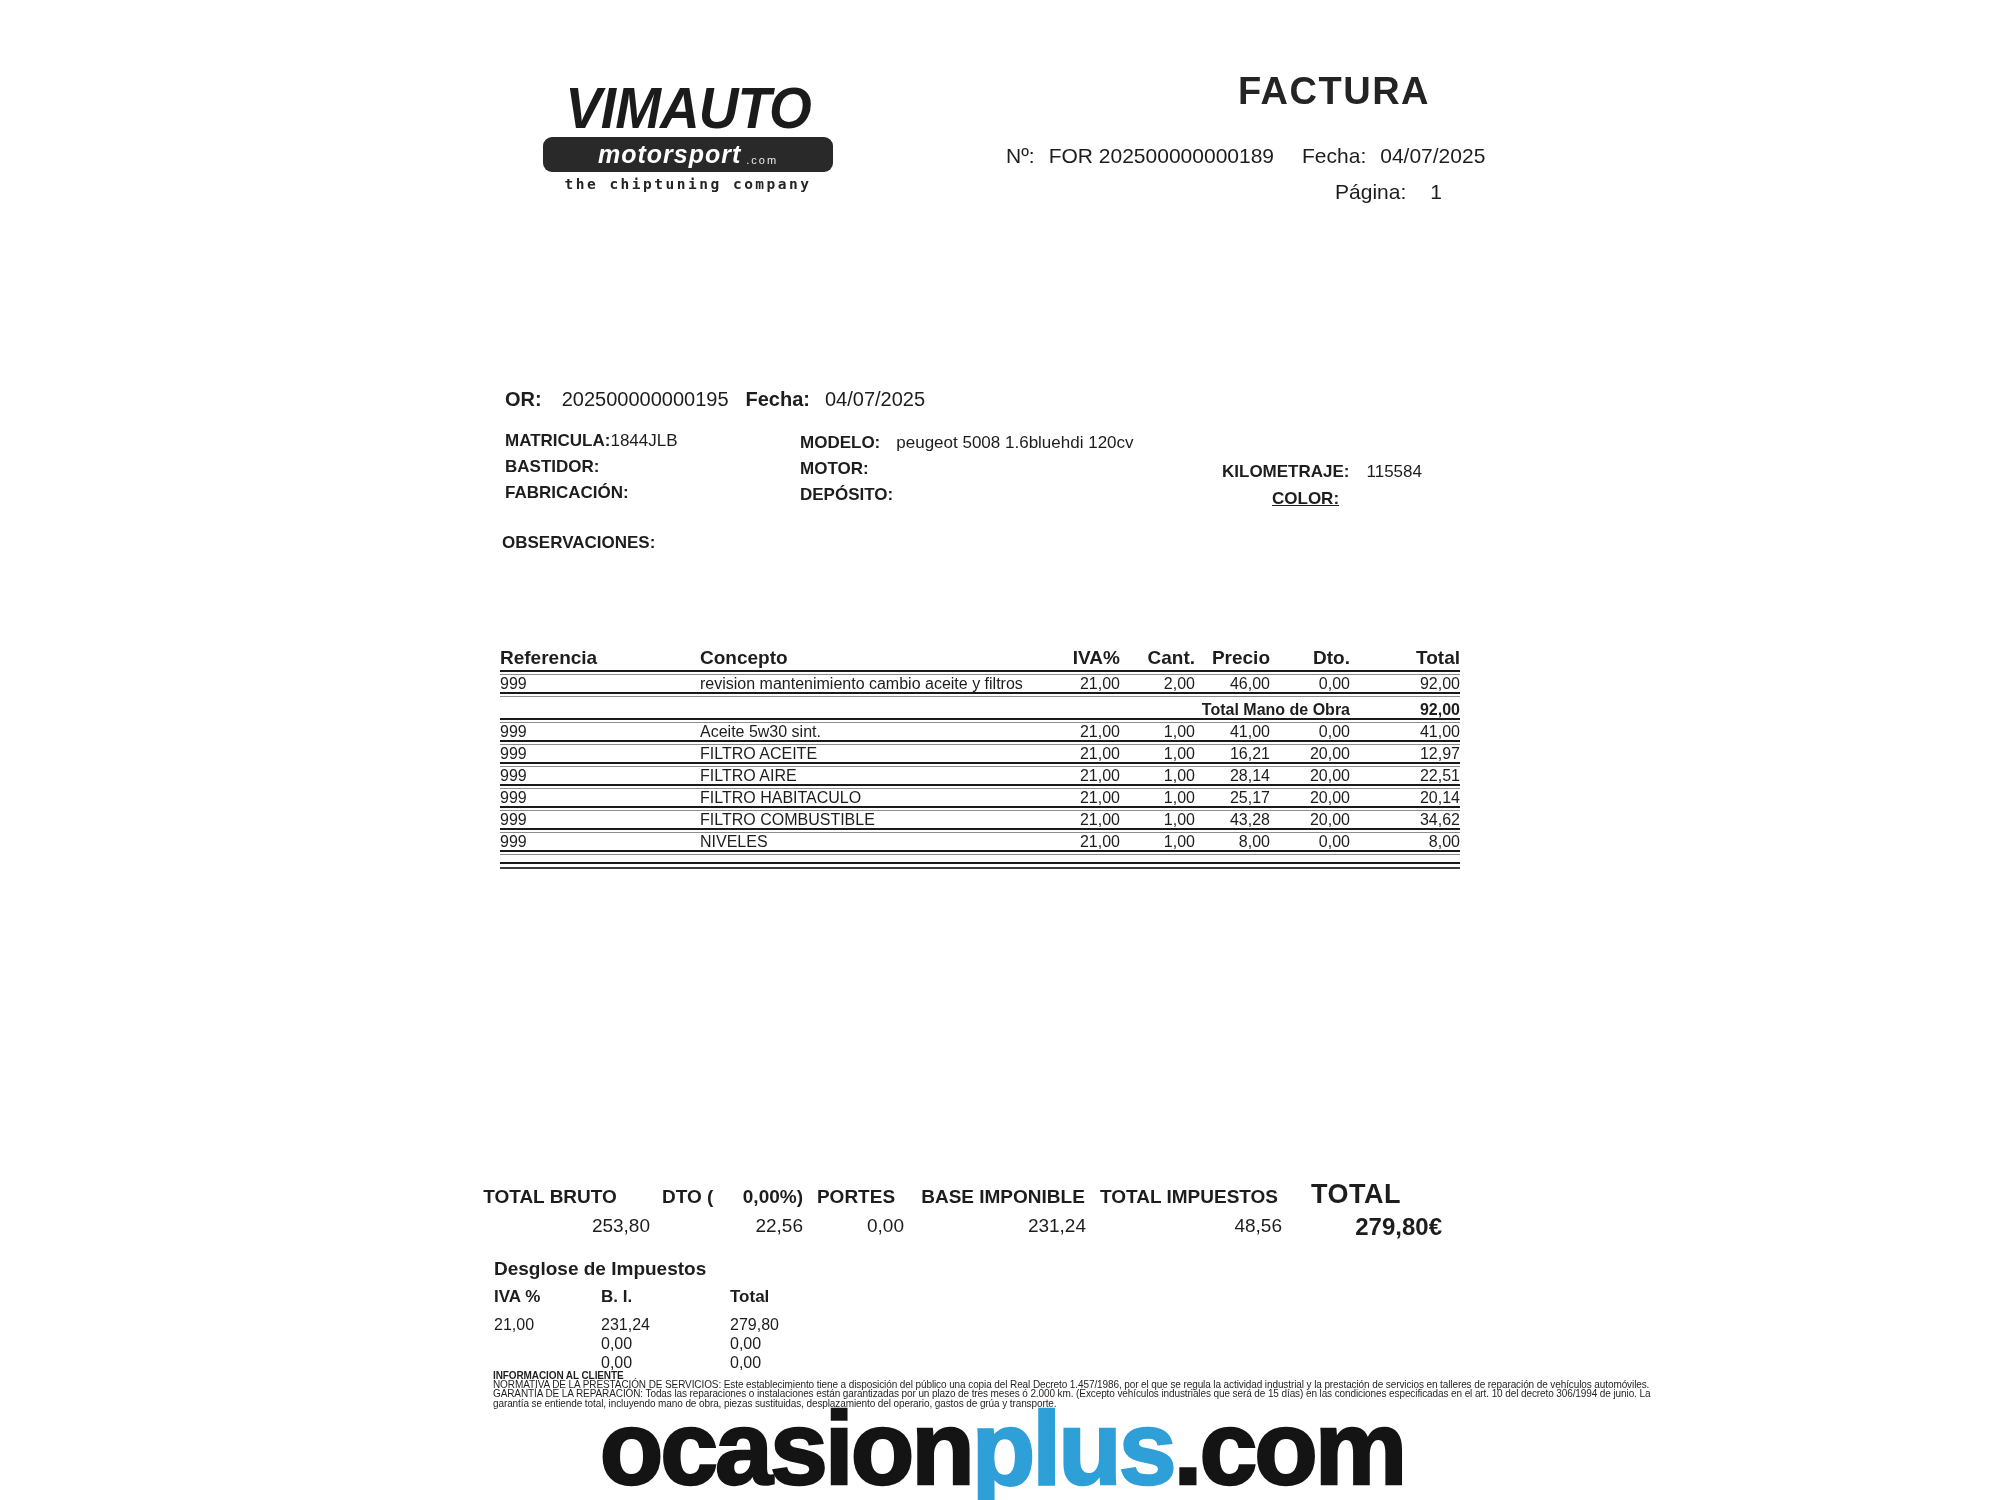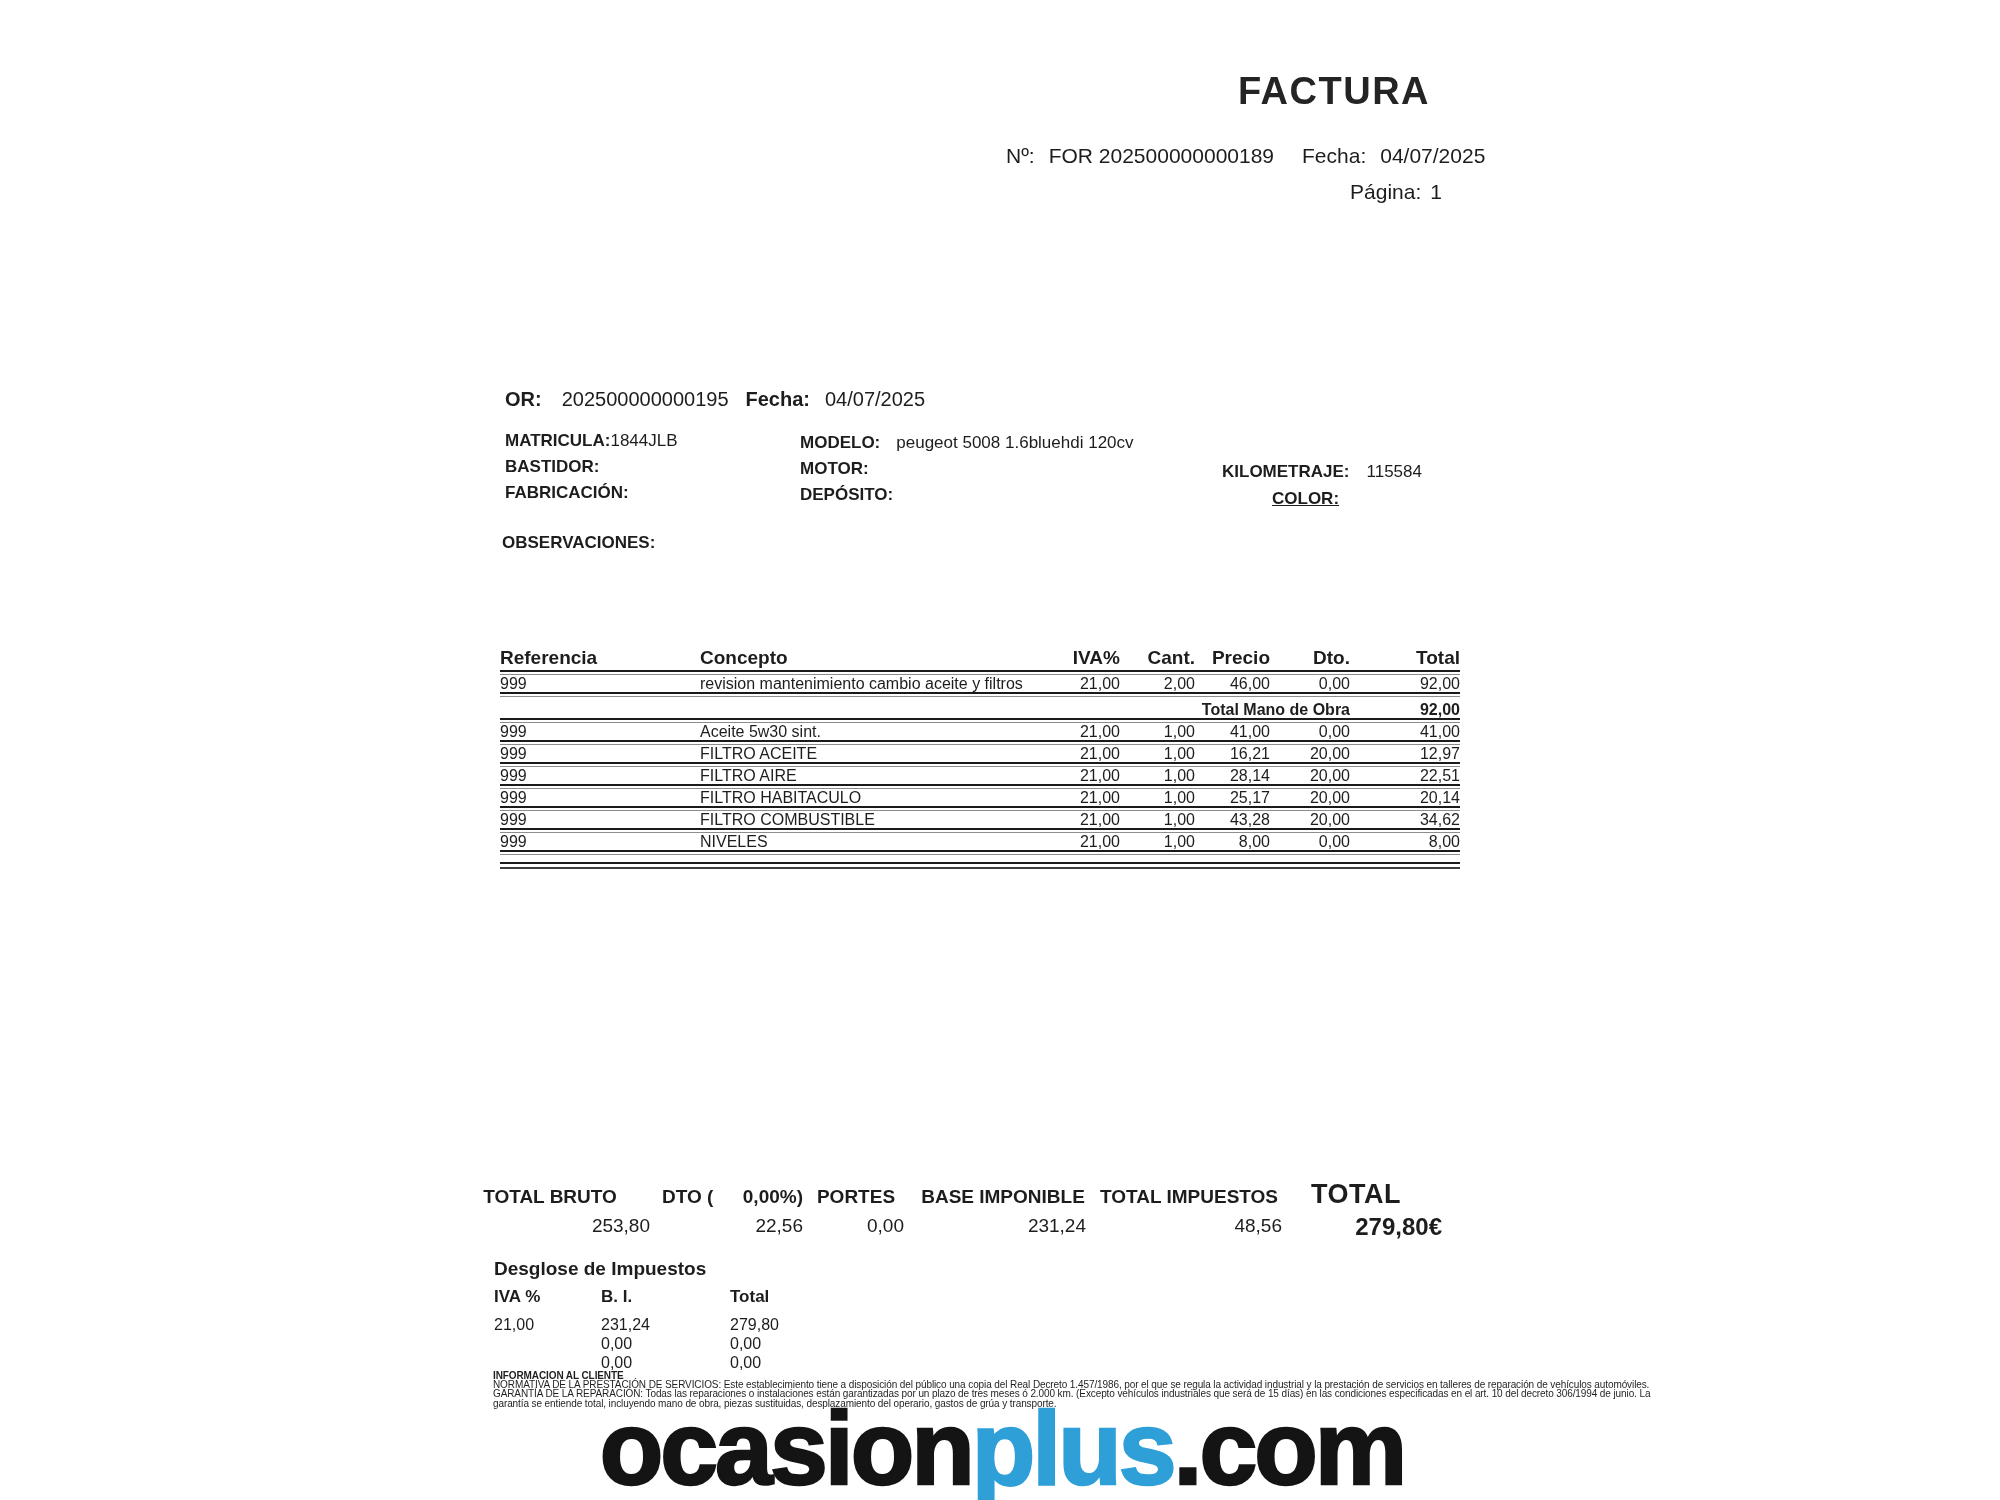--- a/index.html
+++ b/index.html
@@ -23,21 +23,21 @@
   .logo-banner .b1 { font-style:italic; font-weight:bold; font-size:25px; letter-spacing:1px; }
   .logo-banner .b2 { font-size:11px; letter-spacing:2px; margin-left:5px; margin-top:10px; opacity:.9; }
   .logo-tagline {
     margin-top:4px; font-family:"DejaVu Sans Mono", monospace; font-weight:bold;
     font-size:14.5px; letter-spacing:2.5px; color:#242424; white-space:nowrap;
   }
   
   .doc-title { position:absolute; left:1238px; top:70px; font-size:38px; font-weight:bold; letter-spacing:1.5px; color:#242424; }
   .no-line { position:absolute; left:1006px; top:144px; font-size:21px; white-space:nowrap; }
   .no-line .sp { display:inline-block; width:14px; }
-  .pagina-line { position:absolute; left:1250px; top:180px; width:192px; font-size:21px; display:flex; justify-content:flex-end; gap:9px; }
+  .pagina-line { position:absolute; left:1250px; top:180px; width:192px; font-size:21px; display:flex; justify-content:flex-end; gap:24px; }
   
   .or-line { position:absolute; left:505px; top:388px; font-size:20px; display:flex; align-items:baseline; white-space:nowrap; }
   .or-line .lbl { font-weight:bold; }
   .or-line .g1 { margin-left:20px; } .or-line .g2 { margin-left:17px; } .or-line .g3 { margin-left:15px; }
   
   .veh { position:absolute; font-size:17px; white-space:nowrap; }
   .veh .lbl { font-weight:bold; }
   
   .items-table { position:absolute; left:500px; top:646px; width:960px; }
   .trow { display:grid; grid-template-columns:200px 335px 85px 75px 75px 80px 110px; }
@@ -77,20 +77,28 @@
     font-size:104px; font-weight:bold; letter-spacing:-3px; line-height:100px; white-space:nowrap;
   }
   .wm span { -webkit-text-stroke-width:2.5px; }
   .wm .blk { color:#141414; }
 </style>
 </head>
 <body>
 
 <div id="page">
 
+  <div class="logo">
+    <div class="logo-brand">VIMAUTO</div>
+    <div class="logo-banner">
+      <span class="b1">motorsport</span>
+      <span class="b2">.com</span>
+    </div>
+    <div class="logo-tagline">the chiptuning company</div>
+  </div>
 
   <div class="doc-title">FACTURA</div>
   <div class="no-line">
     <span>Nº:</span><span class="sp"></span><span>FOR 202500000000189</span><span class="sp"></span><span class="sp"></span><span>Fecha:</span><span class="sp"></span><span>04/07/2025</span>
   </div>
   <div class="pagina-line">
     <span>Página:</span>
     <span>1</span>
   </div>
 

